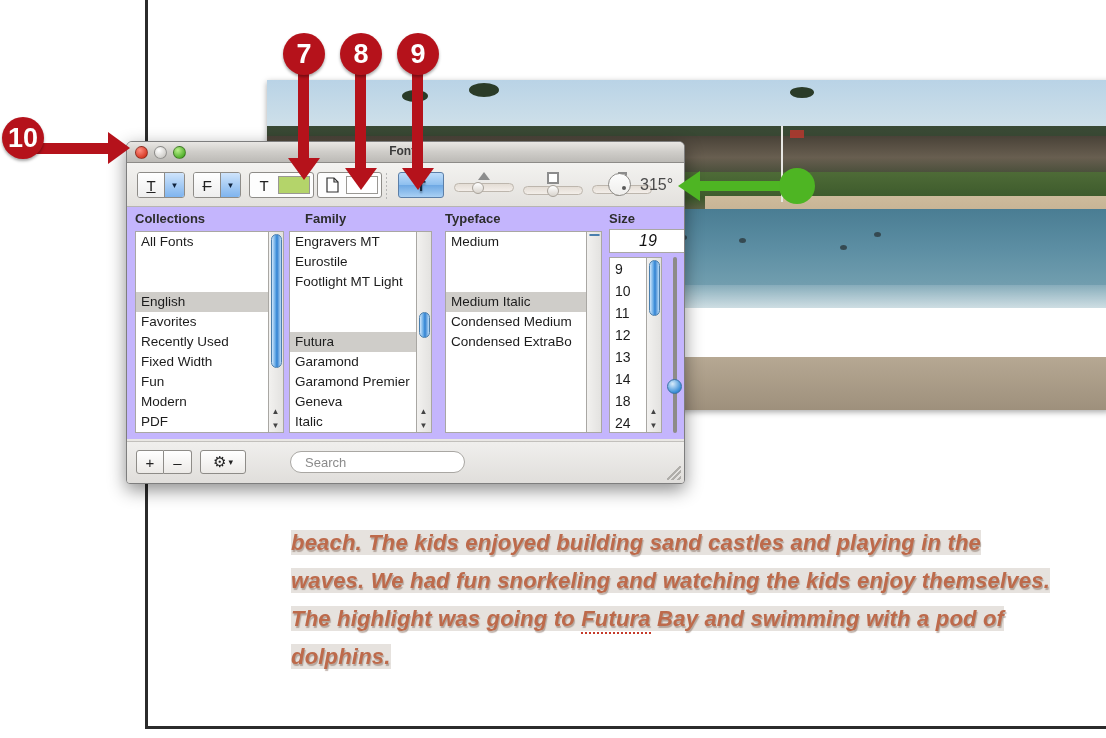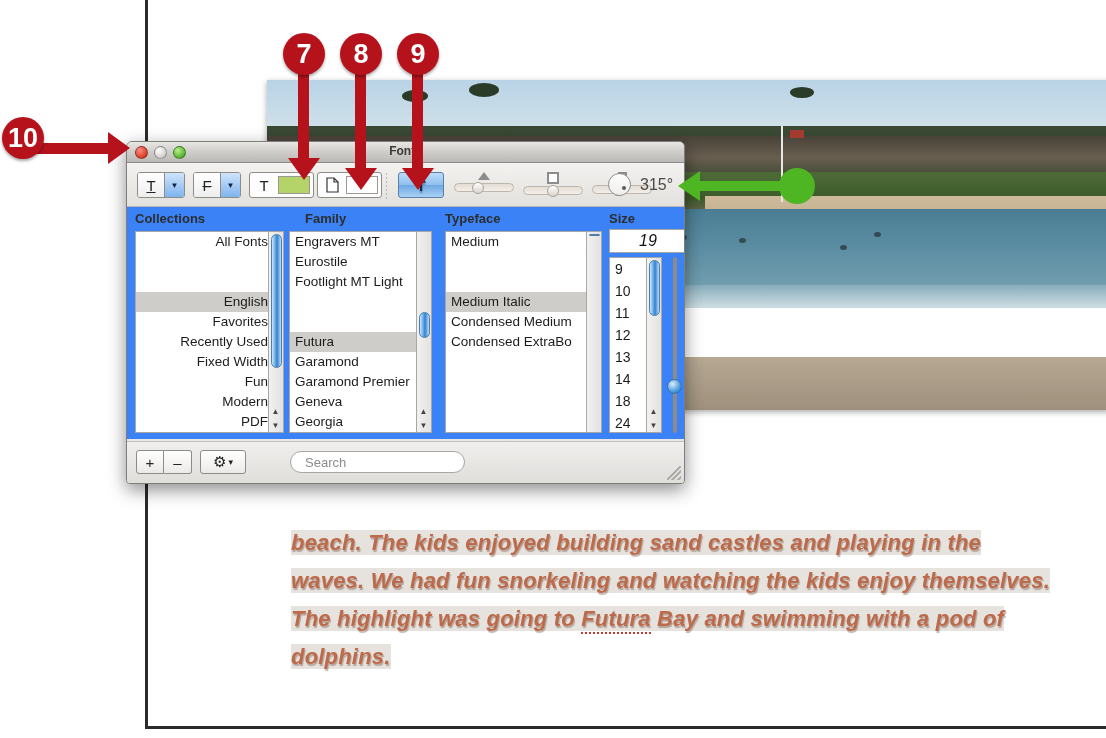--- a/index.html
+++ b/index.html
@@ -150,21 +150,21 @@
   .cap-sq-l { width:12px;height:12px;border:2px solid #8c8c8c;background:#fff;margin:0 auto 2px;}
   .cap-sq-s { width:9px;height:9px;border:2px solid #8c8c8c;background:#fff;margin:0 auto 4px;}
   .angle-wrap { display:flex; align-items:center; gap:9px; }
   .angle-dial { width:23px;height:23px;border-radius:50%;border:1px solid #8e8c88;
                 background:linear-gradient(#fdfdfd,#efeeec); position:relative; }
   .angle-dial .dot { position:absolute; right:4px; bottom:5px; width:4px;height:4px;
                      border-radius:50%; background:#5a5a5a; }
   .angle-val { font-size:16px; color:#4a4a4a; }
 
   
-  #fp-body { position:relative; height:232px; background:#3b82f6; padding:4px 0 0 0; }
+  #fp-body { position:relative; height:232px; background:#c4b5fd; padding:4px 0 0 0; }
   .col-head { position:absolute; top:4px; font-size:13px; font-weight:bold; color:#2d2d2d; }
   .listbox { position:absolute; top:24px; background:#fff;
              border:1px solid #a9a7a3; overflow:hidden; }
   .listrow { height:20px; line-height:20px; padding-left:5px; font-size:13.5px;
              color:#1c1c1c; white-space:nowrap; overflow:hidden; }
   .listrow.sel { background:#cfcdc9;margin-top:40px; }
   
   .vscroll { position:absolute; width:15px;
              background:linear-gradient(90deg,#f2f1ef,#e3e2e0);
              border:1px solid #a9a7a3; border-left:none; }
@@ -349,21 +349,21 @@
               <div class="dot"></div>
             </div>
           <div class="angle-val">315°</div>
         </div>
       </div>
     </div>
 
     <div id="fp-body">
 
       <div class="col-head" style="left:8px;">Collections</div>
-      <div class="listbox" id="list-collections" style="left:8px; width:134px; height:202px;text-align:right;">
+      <div class="listbox" id="list-collections" style="left:8px; width:134px; height:202px;">
           <div class="listrow">All Fonts</div>
           <div class="listrow sel">English</div>
           <div class="listrow">Favorites</div>
           <div class="listrow">Recently Used</div>
           <div class="listrow">Fixed Width</div>
           <div class="listrow">Fun</div>
           <div class="listrow">Modern</div>
           <div class="listrow">PDF</div>
           <div class="listrow">Traditional</div>
         </div>
@@ -375,21 +375,21 @@
 
       <div class="col-head" style="left:178px;">Family</div>
       <div class="listbox" id="list-family" style="left:162px; width:128px; height:202px;">
           <div class="listrow">Engravers MT</div>
           <div class="listrow">Eurostile</div>
           <div class="listrow">Footlight MT Light</div>
           <div class="listrow sel">Futura</div>
           <div class="listrow">Garamond</div>
           <div class="listrow">Garamond Premier</div>
           <div class="listrow">Geneva</div>
-          <div class="listrow">Georgia</div>
+          <div class="listrow">Italic</div>
           <div class="listrow">Giddyup Std</div>
         </div>
       <div class="vscroll" id="sb-family" style="left:290px; top:24px; width:15px; height:202px;">
         <div class="thumb" style="top:80px; height:26px;"></div>
         <div class="btn up">▲</div>
         <div class="btn dn">▼</div>
       </div>
 
       <div class="col-head" style="left:318px;">Typeface</div>
       <div class="listbox" id="list-typeface" style="left:318px; width:142px; height:202px;">

